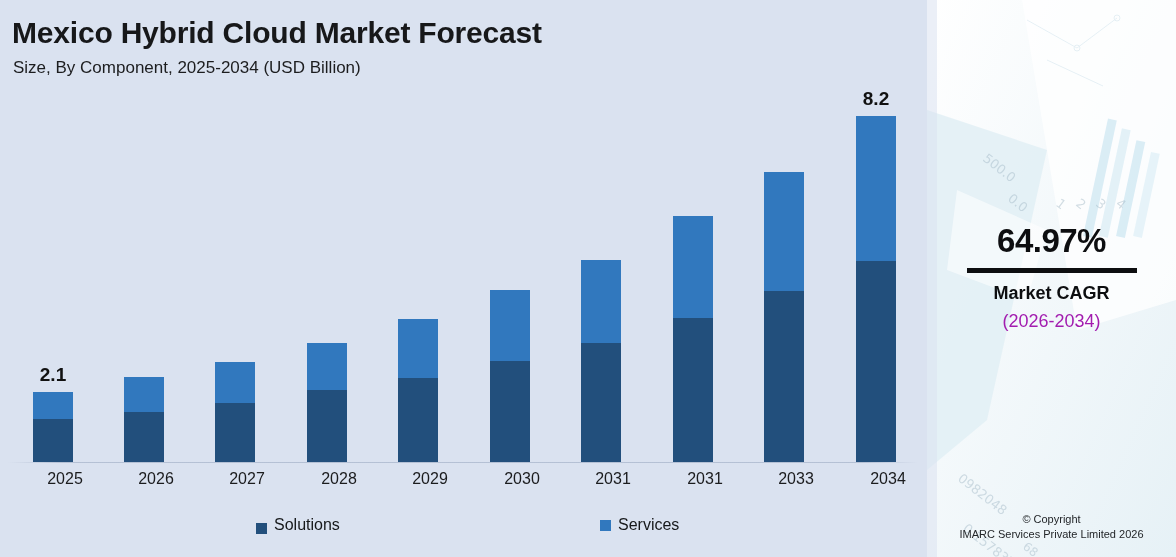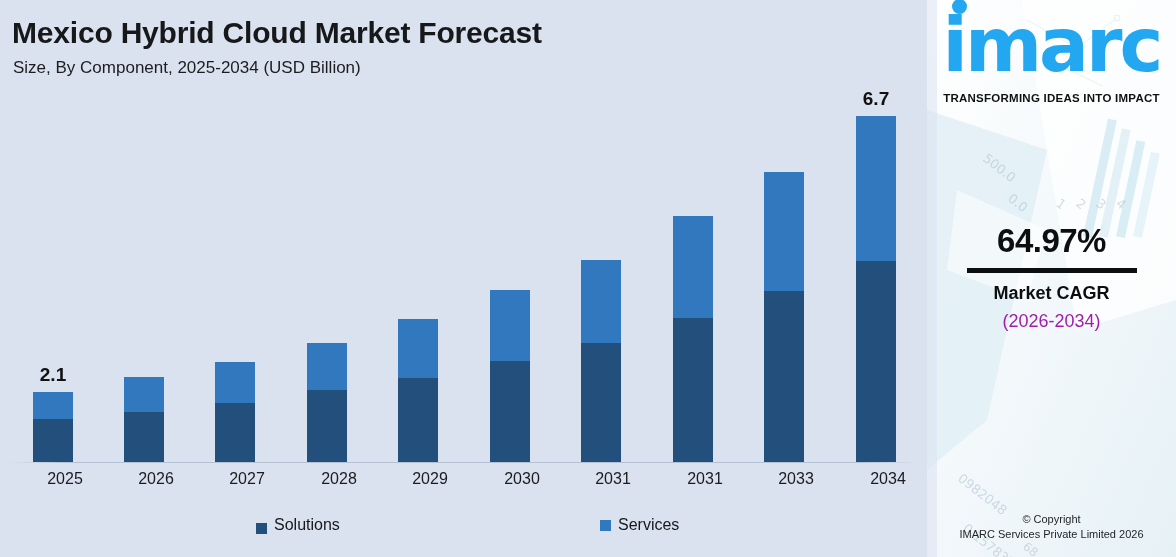--- a/index.html
+++ b/index.html
@@ -159,21 +159,21 @@
             <div class="seg-solutions" style="height: 144px; background: rgb(34, 79, 124);"></div>
           </div>
           <div class="bar" style="left: 764px; width: 40px; height: 290px;">
             <div class="seg-services" style="height: 119px; background: rgb(49, 120, 190);"></div>
             <div class="seg-solutions" style="height: 171px; background: rgb(34, 79, 124);"></div>
           </div>
           <div class="bar" style="left: 856px; width: 40px; height: 346px;">
             <div class="seg-services" style="height: 145px; background: rgb(49, 120, 190);"></div>
             <div class="seg-solutions" style="height: 201px; background: rgb(34, 79, 124);"></div>
           </div>
-          <div class="bar-label" style="left: 876px; top: 88px;">6.7</div>
+          <div class="bar-label" style="left: 876px; top: 88px;">8.2</div>
         </div>
       <div class="baseline"></div>
     </div>
 
     <div class="xaxis" id="xaxis">
         <div class="xtick" style="left: 13px; width: 80px;">2025</div>
         <div class="xtick" style="left: 104px; width: 80px;">2026</div>
         <div class="xtick" style="left: 195px; width: 80px;">2027</div>
         <div class="xtick" style="left: 287px; width: 80px;">2028</div>
         <div class="xtick" style="left: 378px; width: 80px;">2029</div>
@@ -232,27 +232,20 @@
         <text x="148" y="205" font-size="13" transform="rotate(38 148 205)">2</text>
         <text x="168" y="205" font-size="13" transform="rotate(38 168 205)">3</text>
         <text x="188" y="205" font-size="13" transform="rotate(38 188 205)">4</text>
         <text x="30" y="480" font-size="13" transform="rotate(38 30 480)">0982048</text>
         <text x="35" y="530" font-size="13" transform="rotate(38 35 530)">0.15783714</text>
         <text x="95" y="548" font-size="12" transform="rotate(38 95 548)">68</text>
       </g>
       <polygon points="0,0 10,0 10,557 0,557" fill="#dae2f0" opacity="0.55"></polygon>
     </svg>
 
-    <div class="logo-wrap">
-      <div class="logo-mark">
-        <span class="logo-dot"></span>
-        <span>imarc</span>
-      </div>
-      <div class="logo-tagline">TRANSFORMING IDEAS INTO IMPACT</div>
-    </div>
 
     <div class="cagr-value">64.97%</div>
     <div class="cagr-rule"></div>
     <div class="cagr-label">Market CAGR</div>
     <div class="cagr-period">(2026-2034)</div>
 
     <div class="copyright">
       <div>© Copyright</div>
       <div>IMARC Services Private Limited 2026</div>
     </div>

